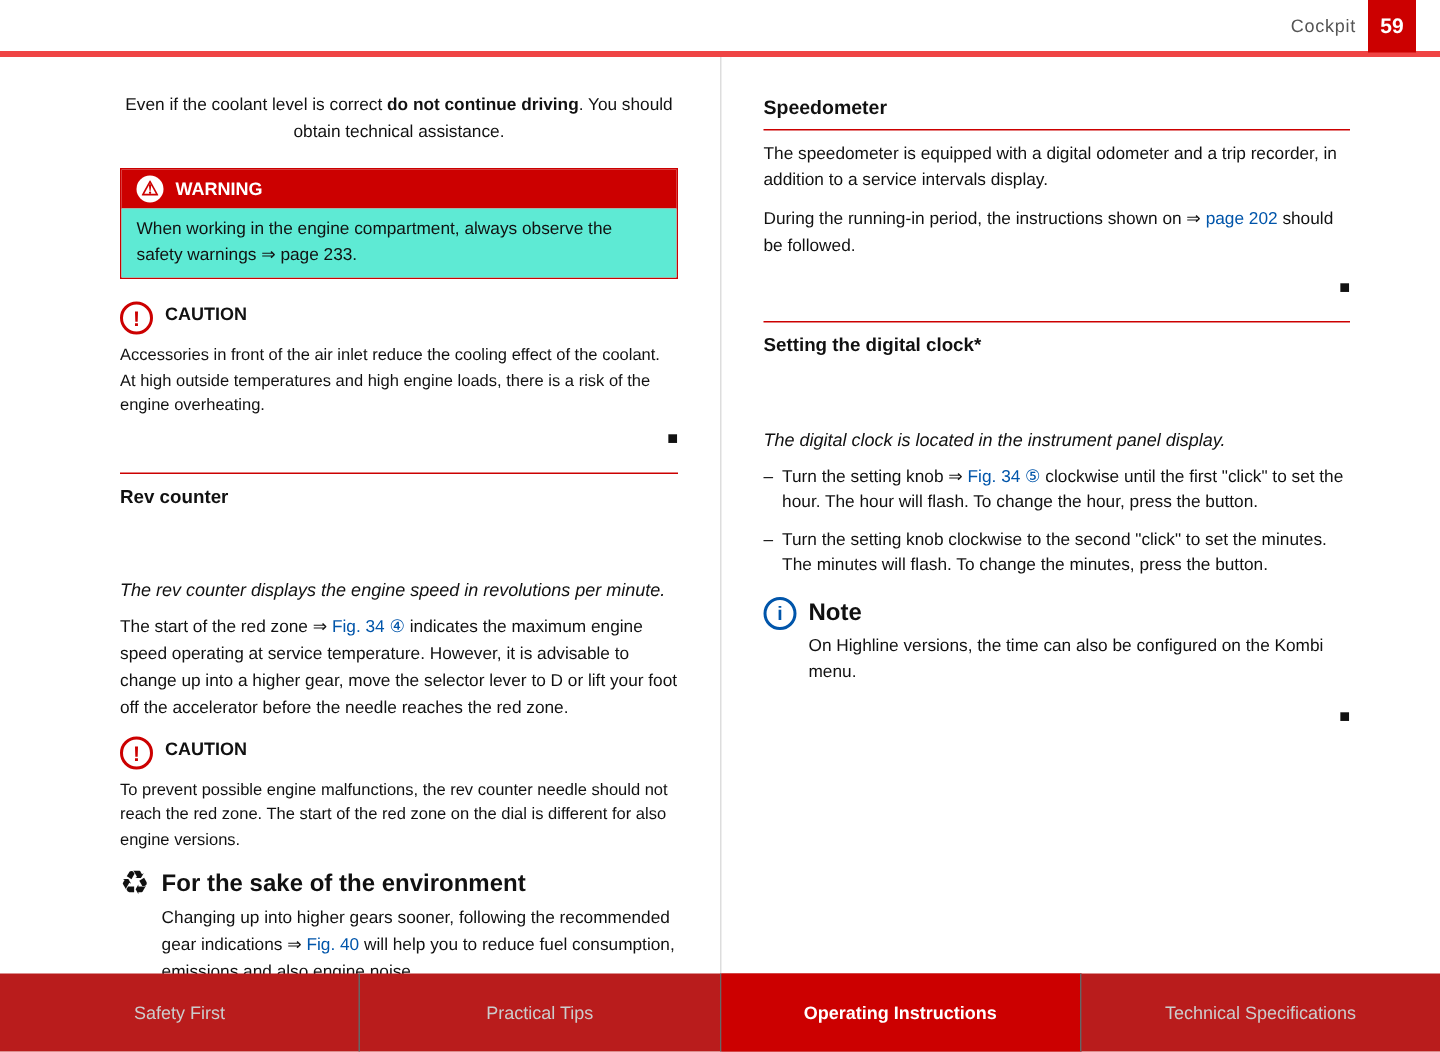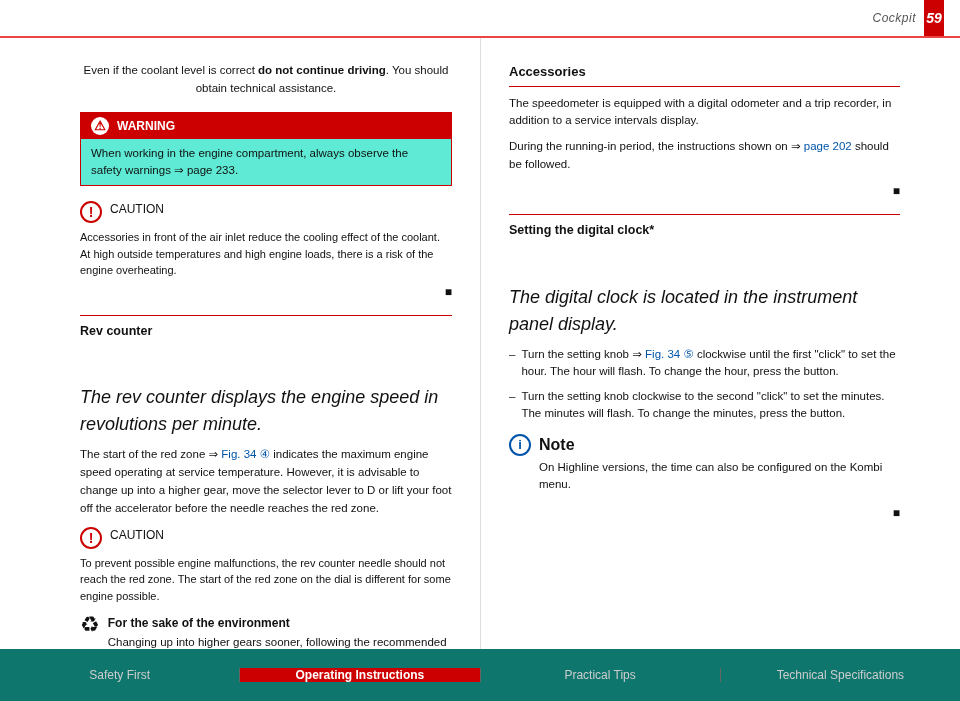--- a/index.html
+++ b/index.html
@@ -16,39 +16,38 @@
     
     .header-bar {
       position: absolute;
       top: 0; right: 0;
       width: 960px;
       height: 38px;
       display: flex;
       align-items: center;
       justify-content: flex-end;
       padding-right: 16px;
-      border-bottom: 2px solid #ef4444;
-      font-style: italic;
+      border-bottom: 4px solid #ef4444;
     }
     .header-page-info {
       display: flex;
       align-items: center;
       gap: 8px;
     }
     .header-title {
       font-size: 12px;
       color: #555;
       letter-spacing: 0.5px;
     }
     .page-number-box {
       background: #cc0000;
       color: #fff;
       font-size: 14px;
       font-weight: bold;
-      width: 20px;
+      width: 32px;
       height: 36px;
       display: flex;
       align-items: center;
       justify-content: center;
     }
 
     
     .main-content {
       position: absolute;
       top: 38px;
@@ -140,21 +139,21 @@
       flex-shrink: 0;
       margin-top: 1px;
     }
     .caution-icon-inner {
       color: #cc0000;
       font-weight: bold;
       font-size: 14px;
       line-height: 1;
     }
     .caution-label {
-      font-weight: normal;
+      font-weight: bold;
       font-size: 12px;
       color: #111;
       margin-bottom: 2px;
     }
 
     .caution-text {
       font-size: 11px;
       line-height: 1.5;
       margin-bottom: 4px;
     }
@@ -167,21 +166,21 @@
 
     .section-heading {
       font-weight: bold;
       font-size: 12.5px;
       color: #111;
       margin-bottom: 4px;
     }
 
     .section-italic {
       font-style: italic;
-      font-size: 18px;
+      font-size: 12px;
       margin-bottom: 8px;
       line-height: 1.5;
       margin-top: 44px;
     }
 
     .body-text {
       font-size: 11.5px;
       line-height: 1.55;
       margin-bottom: 8px;
     }
@@ -205,21 +204,21 @@
       gap: 8px;
       margin-top: 10px;
     }
     .env-icon {
       font-size: 22px;
       line-height: 1;
       flex-shrink: 0;
     }
     .env-label {
       font-weight: bold;
-      font-size: 12px;
+      font-size: 16px;
       margin-bottom: 2px;
     }
 
     
     .section-heading-right {
       font-weight: bold;
       font-size: 13px;
       color: #111;
       margin-bottom: 8px;
       border-bottom: 1.5px solid #cc0000;
@@ -264,23 +263,22 @@
       flex-shrink: 0;
     }
 
     
     .footer-nav {
       position: absolute;
       bottom: 0;
       left: 0;
       right: 0;
       height: 52px;
-      background: #0f766e;
-      display: flex;
-      align-items: center;
+      background: #b91c1c;
+      display: flex;
     }
     .footer-tab {
       flex: 1;
       display: flex;
       align-items: center;
       justify-content: center;
       font-size: 12px;
       color: #ccc;
       cursor: pointer;
       border-right: 1px solid #666;
@@ -343,38 +341,38 @@
     </p>
 
     <div class="caution-section">
       <div class="caution-icon">
         <span class="caution-icon-inner">!</span>
       </div>
       <div>
         <div class="caution-label">CAUTION</div>
       </div>
     </div>
-    <p class="caution-text">To prevent possible engine malfunctions, the rev counter needle should not reach the red zone. The start of the red zone on the dial is different for some engine possible.</p>
+    <p class="caution-text">To prevent possible engine malfunctions, the rev counter needle should not reach the red zone. The start of the red zone on the dial is different for also engine versions.</p>
 
     <div class="env-section">
       <div class="env-icon">♻</div>
       <div>
         <div class="env-label">For the sake of the environment</div>
         <p class="body-text">
           Changing up into higher gears sooner, following the recommended gear indications ⇒<span class="link-text"> Fig. 40</span> will help you to reduce fuel consumption, emissions and also engine noise.
         </p>
       </div>
     </div>
     <div class="end-marker">■</div>
 
   </div>
 
   <div class="right-column">
 
-    <div class="section-heading-right">Accessories</div>
+    <div class="section-heading-right">Speedometer</div>
     <p class="body-text">The speedometer is equipped with a digital odometer and a trip recorder, in addition to a service intervals display.</p>
     <p class="body-text">
       During the running-in period, the instructions shown on ⇒<span class="link-text"> page 202</span> should be followed.
     </p>
     <div class="end-marker">■</div>
 
     <hr class="section-divider">
     <div class="section-heading">Setting the digital clock*</div>
     <p class="section-italic">The digital clock is located in the instrument panel display.</p>
 
@@ -399,22 +397,22 @@
     </div>
     <div class="end-marker">■</div>
 
   </div>
 </div>
 
 <div class="footer-nav">
   <div class="footer-tab">
     <span>Safety First</span>
   </div>
+  <div class="footer-tab">
+    <span>Practical Tips</span>
+  </div>
   <div class="footer-tab active">
     <span>Operating Instructions</span>
   </div>
   <div class="footer-tab">
-    <span>Practical Tips</span>
-  </div>
-  <div class="footer-tab">
     <span>Technical Specifications</span>
   </div>
 </div>
 
 </body></html>

